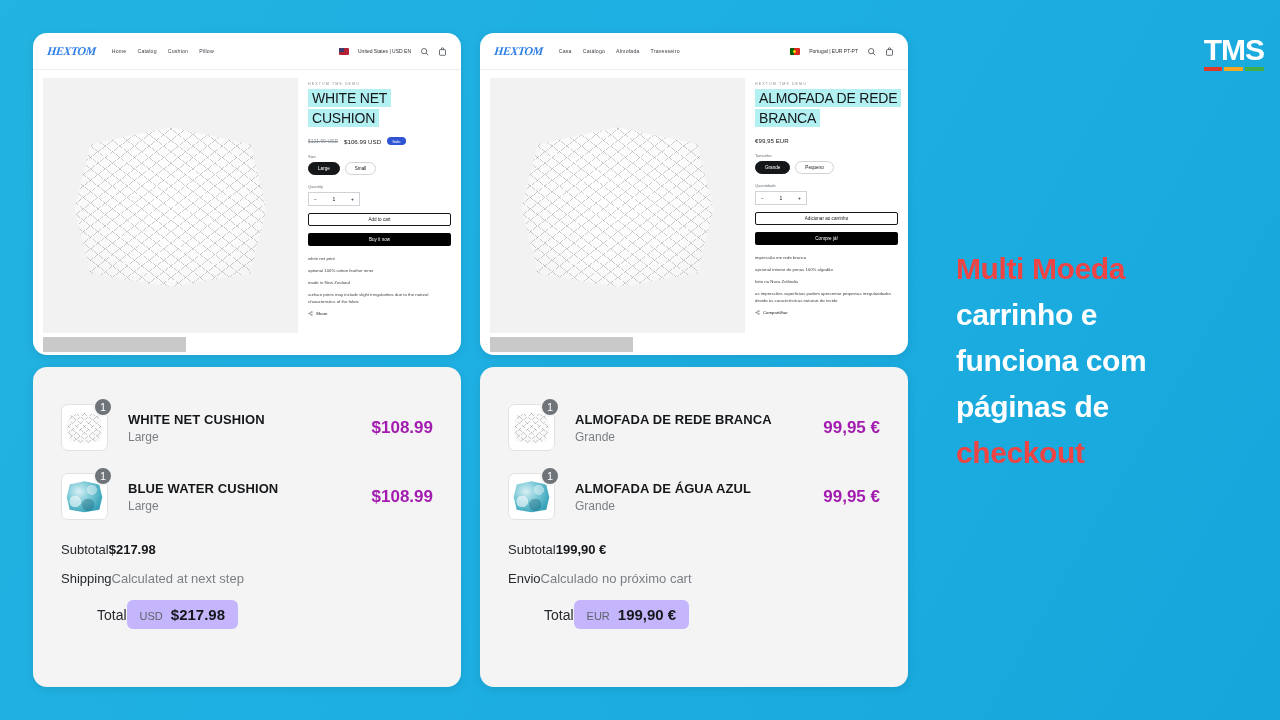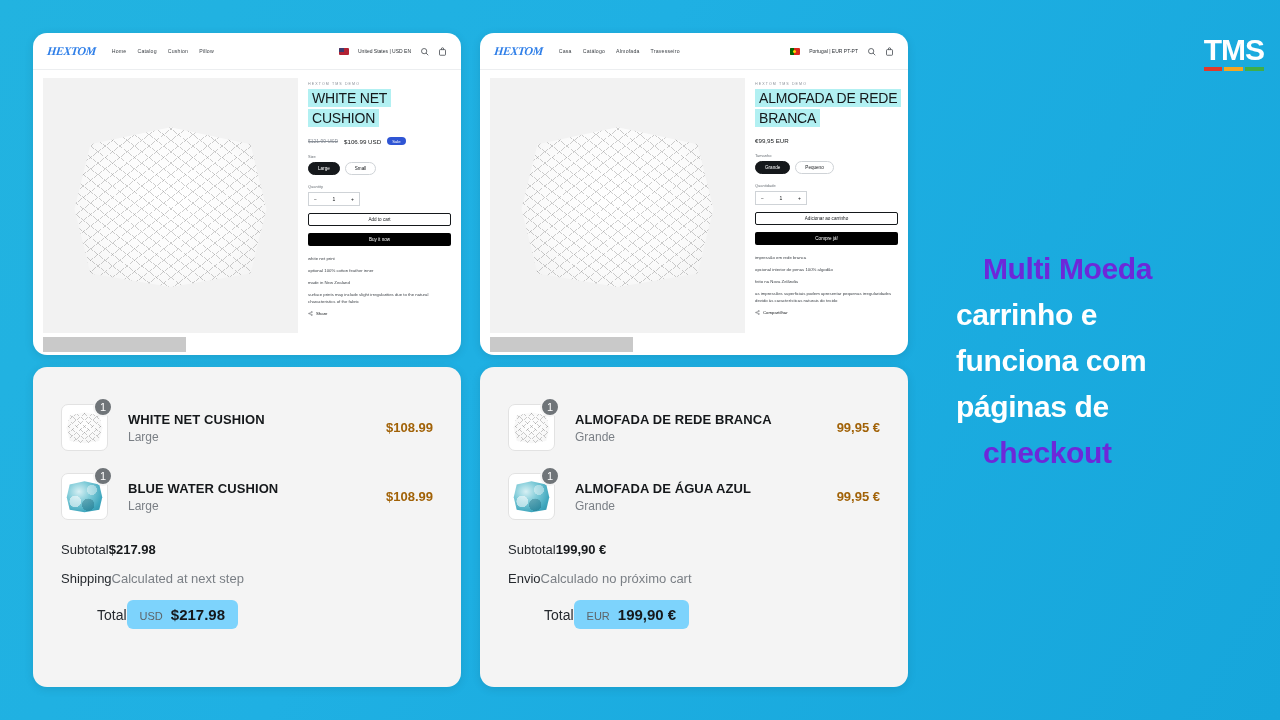--- a/index.html
+++ b/index.html
@@ -17,21 +17,21 @@
     line-height:28px; font-family:"Liberation Sans", sans-serif;
   }
   .tms-bars { display:flex; gap:2px; margin-top:3px; }
   .tms-bars span { height:4px; flex:1; display:block; }
 
   
   .headline {
     position:absolute; left:956px; top:246px; width:300px;
     font-size:30px; font-weight:bold; line-height:46px; letter-spacing:-0.4px;
   }
-  .headline .hl-accent { color:#6d28d9;margin-left:27px; }
+  .headline .hl-accent { color:#ef4444; }
   .headline .hl-white { color:#ffffff; }
 
   
   .card {
     position:absolute; background:#ffffff; border-radius:14px; overflow:hidden;
     box-shadow:0 2px 10px rgba(0,0,0,.10);
   }
   .shop-card { top:33px; width:428px; height:322px; }
   .shop-card.left { left:33px; }
   .shop-card.right { left:480px; }
@@ -159,30 +159,30 @@
       radial-gradient(circle at 60% 75%, rgba(20,90,110,.35) 0 18%, transparent 19%);
   }
   .qty-badge {
     position:absolute; top:-7px; left:32px; width:20px; height:20px; border-radius:50%;
     background:#6f7478; color:#fff; font-size:11px; display:flex; align-items:center;
     justify-content:center; border:2px solid #f4f4f4;
   }
   .line-info { flex:1; padding-left:14px; }
   .line-title { font-size:13px; font-weight:bold; color:#15181b; letter-spacing:.1px; }
   .line-variant { font-size:12px; color:#7a7f85; margin-top:3px; }
-  .line-price { font-size:13px; font-weight:bold; color:#a16207; white-space:nowrap;margin-left:8px; }
+  .line-price { font-size:17px; font-weight:bold; color:#a21caf; white-space:nowrap;margin-left:8px; }
 
   .totals { margin-top:6px; }
   .total-row { display:flex; align-items:center; margin-bottom:14px; }
   .tr-label { font-size:13px; color:#25292e; }
   .tr-value { font-size:13px; font-weight:bold; color:#15181b; }
   .tr-value.muted { font-weight:normal; color:#7a7f85; }
   .total-row.grand .tr-label { font-weight:normal; font-size:14px;margin-left:36px; }
   .grand-pill {
-    background:#7dd3fc; border-radius:6px; padding:6px 13px; display:flex; align-items:baseline; gap:8px;
+    background:#c4b5fd; border-radius:6px; padding:6px 13px; display:flex; align-items:baseline; gap:8px;
   }
   .grand-cur { font-size:11px; color:#5d6468; }
   .grand-amt { font-size:15px; font-weight:bold; color:#15181b; }
 </style>
 </head>
 <body>
 
 <div class="tms-logo">
   <div class="tms-word">TMS</div>
   <div class="tms-bars">

